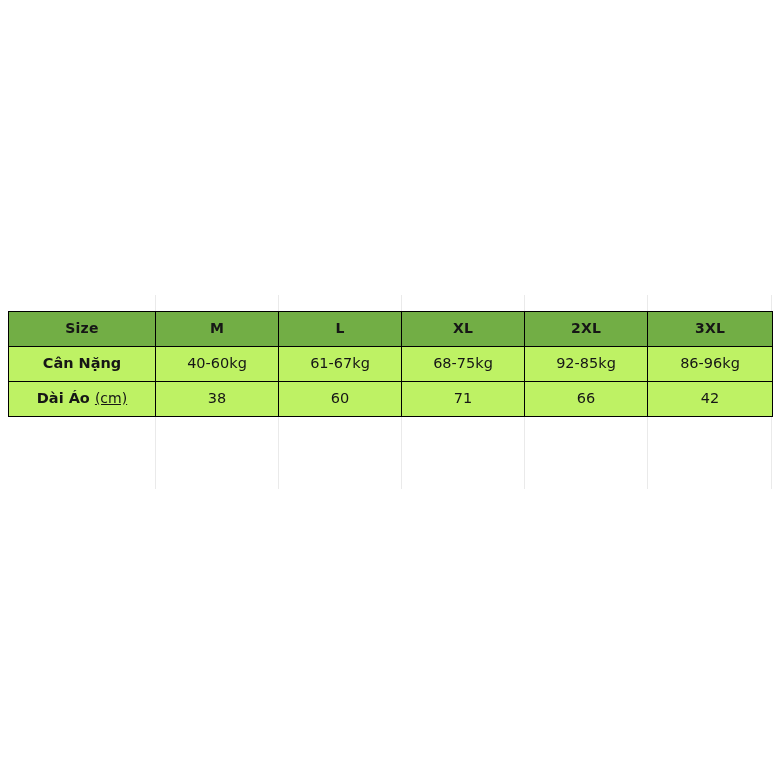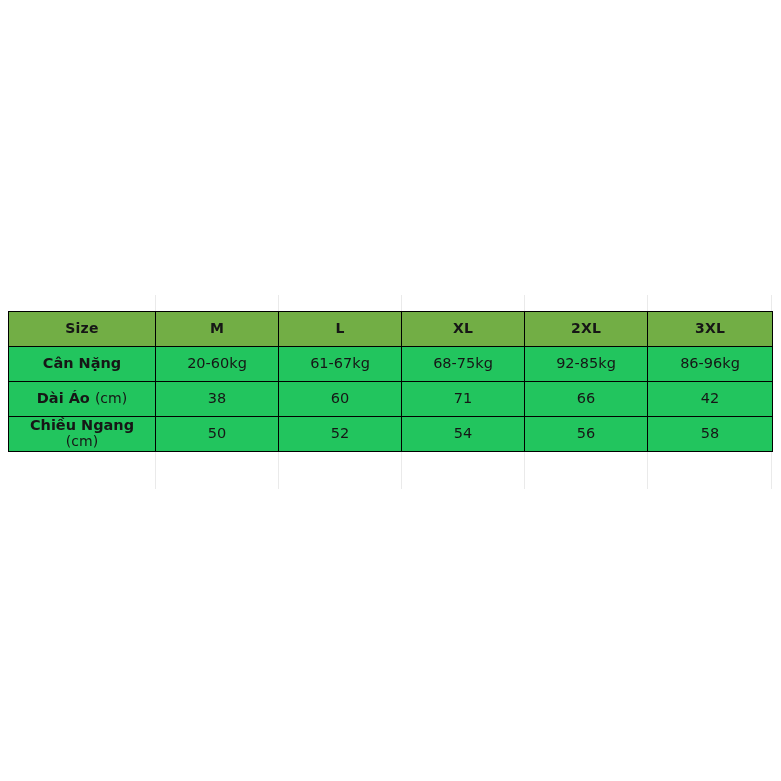--- a/index.html
+++ b/index.html
@@ -53,41 +53,42 @@
   table.size-table td,
   table.size-table th {
     border: 1.5px solid #000000;
     height: 34px;
     padding: 0 4px;
     text-align: center;
     vertical-align: middle;
     font-size: 14.5px;
     color: #161616;
     line-height: 1.1;
-    background: #22c55e;
+    background: #bef264;
   }
 
   
   tr.header-row th {
     background: #72ae45;
     font-weight: bold;
     font-size: 14px;
     letter-spacing: 0.2px;
   }
 
   
   td.row-label,
   th.corner-cell {
     font-weight: bold;
     font-size: 14.5px;
   }
 
   td.row-label .unit {
     font-weight: normal;
     font-size: 14px;
+    text-decoration: underline;
   }
 
   
   col.c0 { width: 147px; }
   col.c1 { width: 123px; }
   col.c2 { width: 123px; }
   col.c3 { width: 123px; }
   col.c4 { width: 123px; }
   col.c5 { width: 125px; }
 </style>
@@ -123,48 +124,37 @@
           <th>3XL</th>
         </tr>
       </thead>
       <tbody>
 
         <tr>
           <td class="row-label">
             <span>Cân Nặng</span>
             <span class="unit"></span>
           </td>
-          <td>20-60kg</td>
+          <td>40-60kg</td>
           <td>61-67kg</td>
           <td>68-75kg</td>
           <td>92-85kg</td>
           <td>86-96kg</td>
         </tr>
 
 
         <tr>
           <td class="row-label">
             <span>Dài Áo</span>
             <span class="unit"> (cm)</span>
           </td>
           <td>38</td>
           <td>60</td>
           <td>71</td>
           <td>66</td>
           <td>42</td>
         </tr>
 
-        <tr>
-          <td class="row-label">
-            <span>Chiều Ngang</span>
-            <span class="unit"> (cm)</span>
-          </td>
-          <td>50</td>
-          <td>52</td>
-          <td>54</td>
-          <td>56</td>
-          <td>58</td>
-        </tr>
 
       </tbody>
     </table>
   </div>
 </div>
 
 </body></html>

